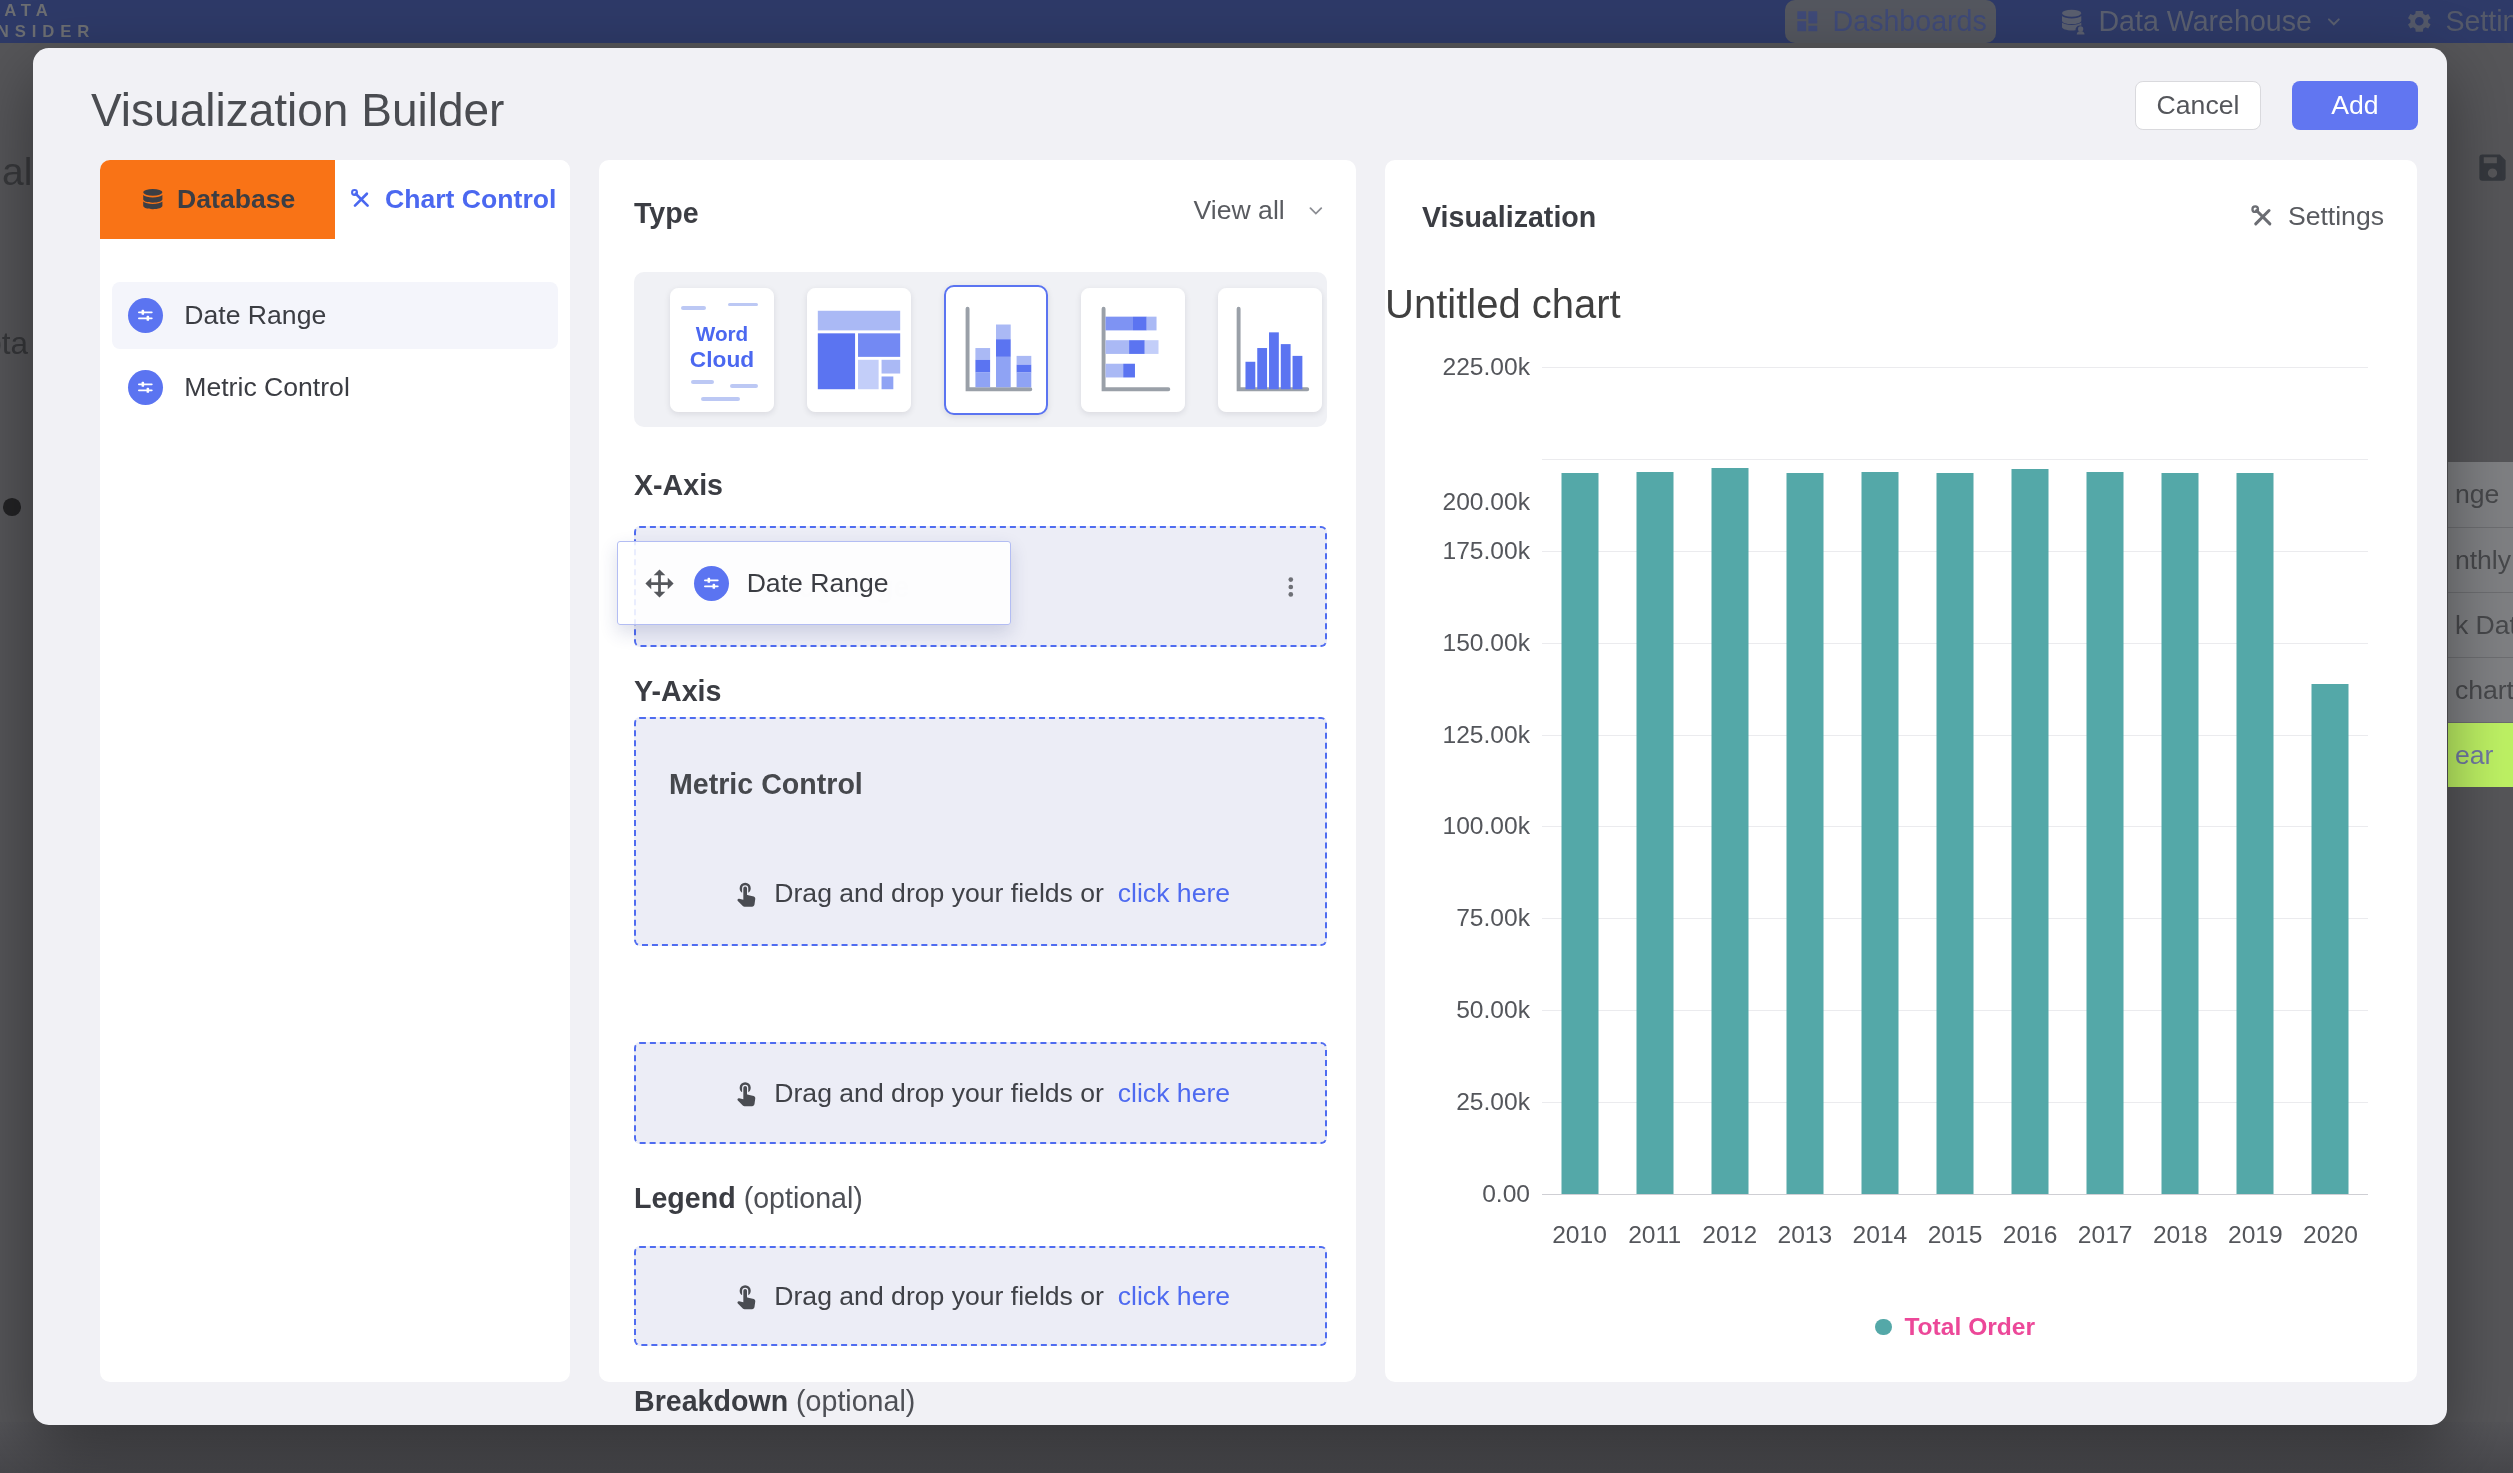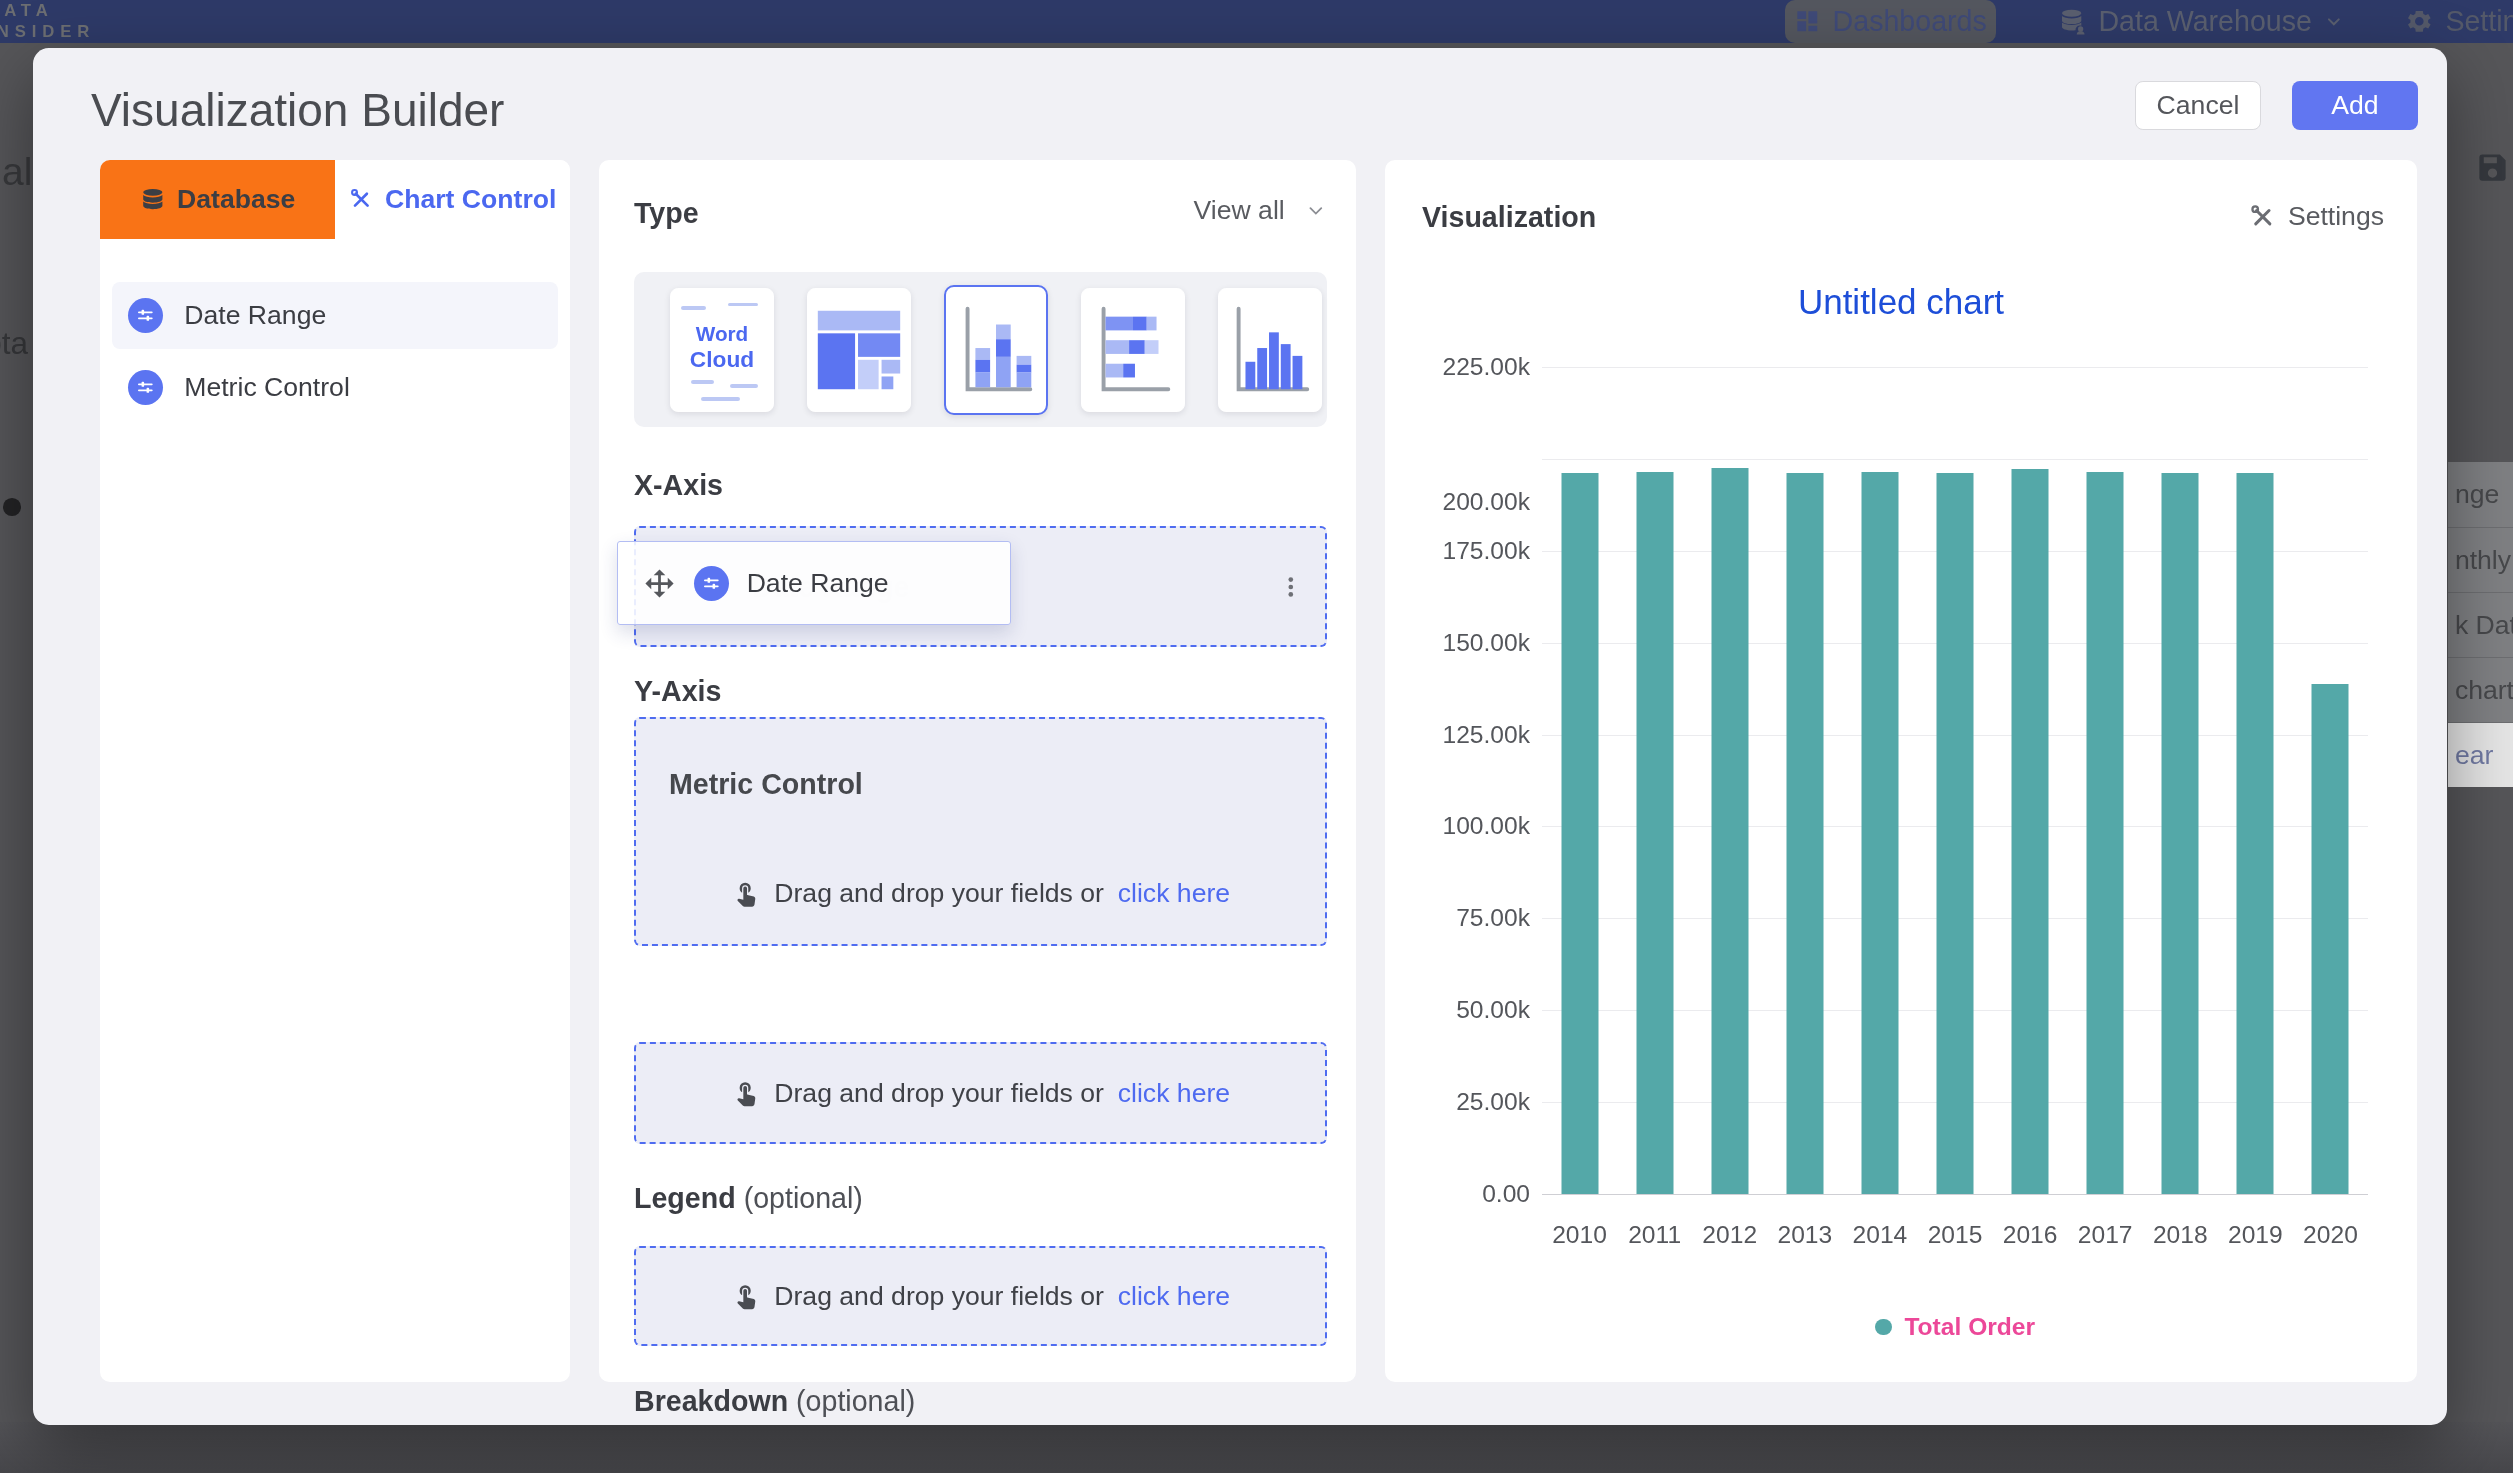--- a/index.html
+++ b/index.html
@@ -29,21 +29,21 @@
   .frag-left-2 span { display:inline-block; margin-left:-15.8px; }
   .frag-dot { position:absolute; left:3px; top:498px; width:17.7px; height:17.7px;
     border-radius:50%; background:#232325; }
   .save-float { position:absolute; left:2475px; top:150px; color:#35383e; }
 
   .bg-dropdown { position:absolute; left:2448px; top:462px; width:66px; overflow:hidden;
     background:#7f8083; }
   .bg-dd-row { height:65px; display:flex; align-items:center; padding-left:6.9px;
     font-size:26.6px; color:#47484b; border-top:1px solid #6d6e71; white-space:nowrap; }
   .bg-dd-row:first-child { border-top:none; }
-  .bg-dd-row.selected { background:#e5e5e5; color:#717aa3; }
+  .bg-dd-row.selected { background:#bef264; color:#717aa3; }
 
   
   .modal { position:absolute; left:33px; top:48px; width:2414px; height:1377px;
     background:#f1f1f5; border-radius:15.8px; box-shadow:0 23.6px 69px rgba(0,0,0,.4); }
   .modal-title { position:absolute; left:37px; top:35px; font-size:46px; color:#4a4c51;margin-left:21px; }
   .btn { position:absolute; top:32.5px; height:49px; border-radius:7.9px; font-size:26.6px;
     display:flex; align-items:center; justify-content:center; cursor:pointer; }
   .btn-cancel { left:2102px; width:126px; background:#ffffff; border:1px solid #d9d9dd; color:#54565b; }
   .btn-add { left:2259px; width:126px; background:#6176f1; color:#ffffff; }
 
@@ -101,22 +101,22 @@
   .chip { position:absolute; left:17.7px; top:381px; width:394px; height:84px;
     background:rgba(255,255,255,.88); border:1px solid #b3bdf3; border-radius:3px;
     box-shadow:0 7.9px 17.7px rgba(40,50,120,.16); display:flex; align-items:center;
     gap:17.7px; padding-left:25.6px; font-size:26.6px; color:#3b3d43; cursor:grab; }
   .move-ic { color:#55575c; display:inline-flex; }
 
   
   .viz-header { position:absolute; left:37px; top:41px; font-size:28.6px; font-weight:bold; color:#3b3d43; }
   .settings-btn { position:absolute; right:33px; top:41px; display:flex; align-items:center; gap:11.8px;
     font-size:26.6px; color:#595b60; cursor:pointer; }
-  .chart-title { position:absolute; left:0; width:100%; top:122px; text-align:center;
-    font-size:35px; color:#1d4ed8; }
+  .chart-title { position:absolute; left:0; width:100%; top:122px; 
+    font-size:40px; color:#404040; }
   .chart-ylabels { position:absolute; left:0; top:207px; width:145px; height:827px; }
   .ylab { position:absolute; right:0; transform:translateY(-50%); font-size:24.6px; color:#54565b; }
   .chart-plot { position:absolute; left:157px; top:207px; width:826px; height:827px; }
   .gridline { position:absolute; left:0; width:100%; height:1px; background:#ebebee; }
   .gridline.axis { background:#cfcfd4; }
   .bar { position:absolute; bottom:0; width:37px; transform:translateX(-50%); background:#54a8a8; }
   .chart-xlabels { position:absolute; left:157px; top:1061px; width:826px; height:29.6px; }
   .xlab { position:absolute; transform:translateX(-50%); font-size:24.6px; color:#54565b; }
   .chart-legend { position:absolute; left:157px; top:1153px; width:826px; display:flex;
     align-items:center; justify-content:center; gap:12.8px; }

